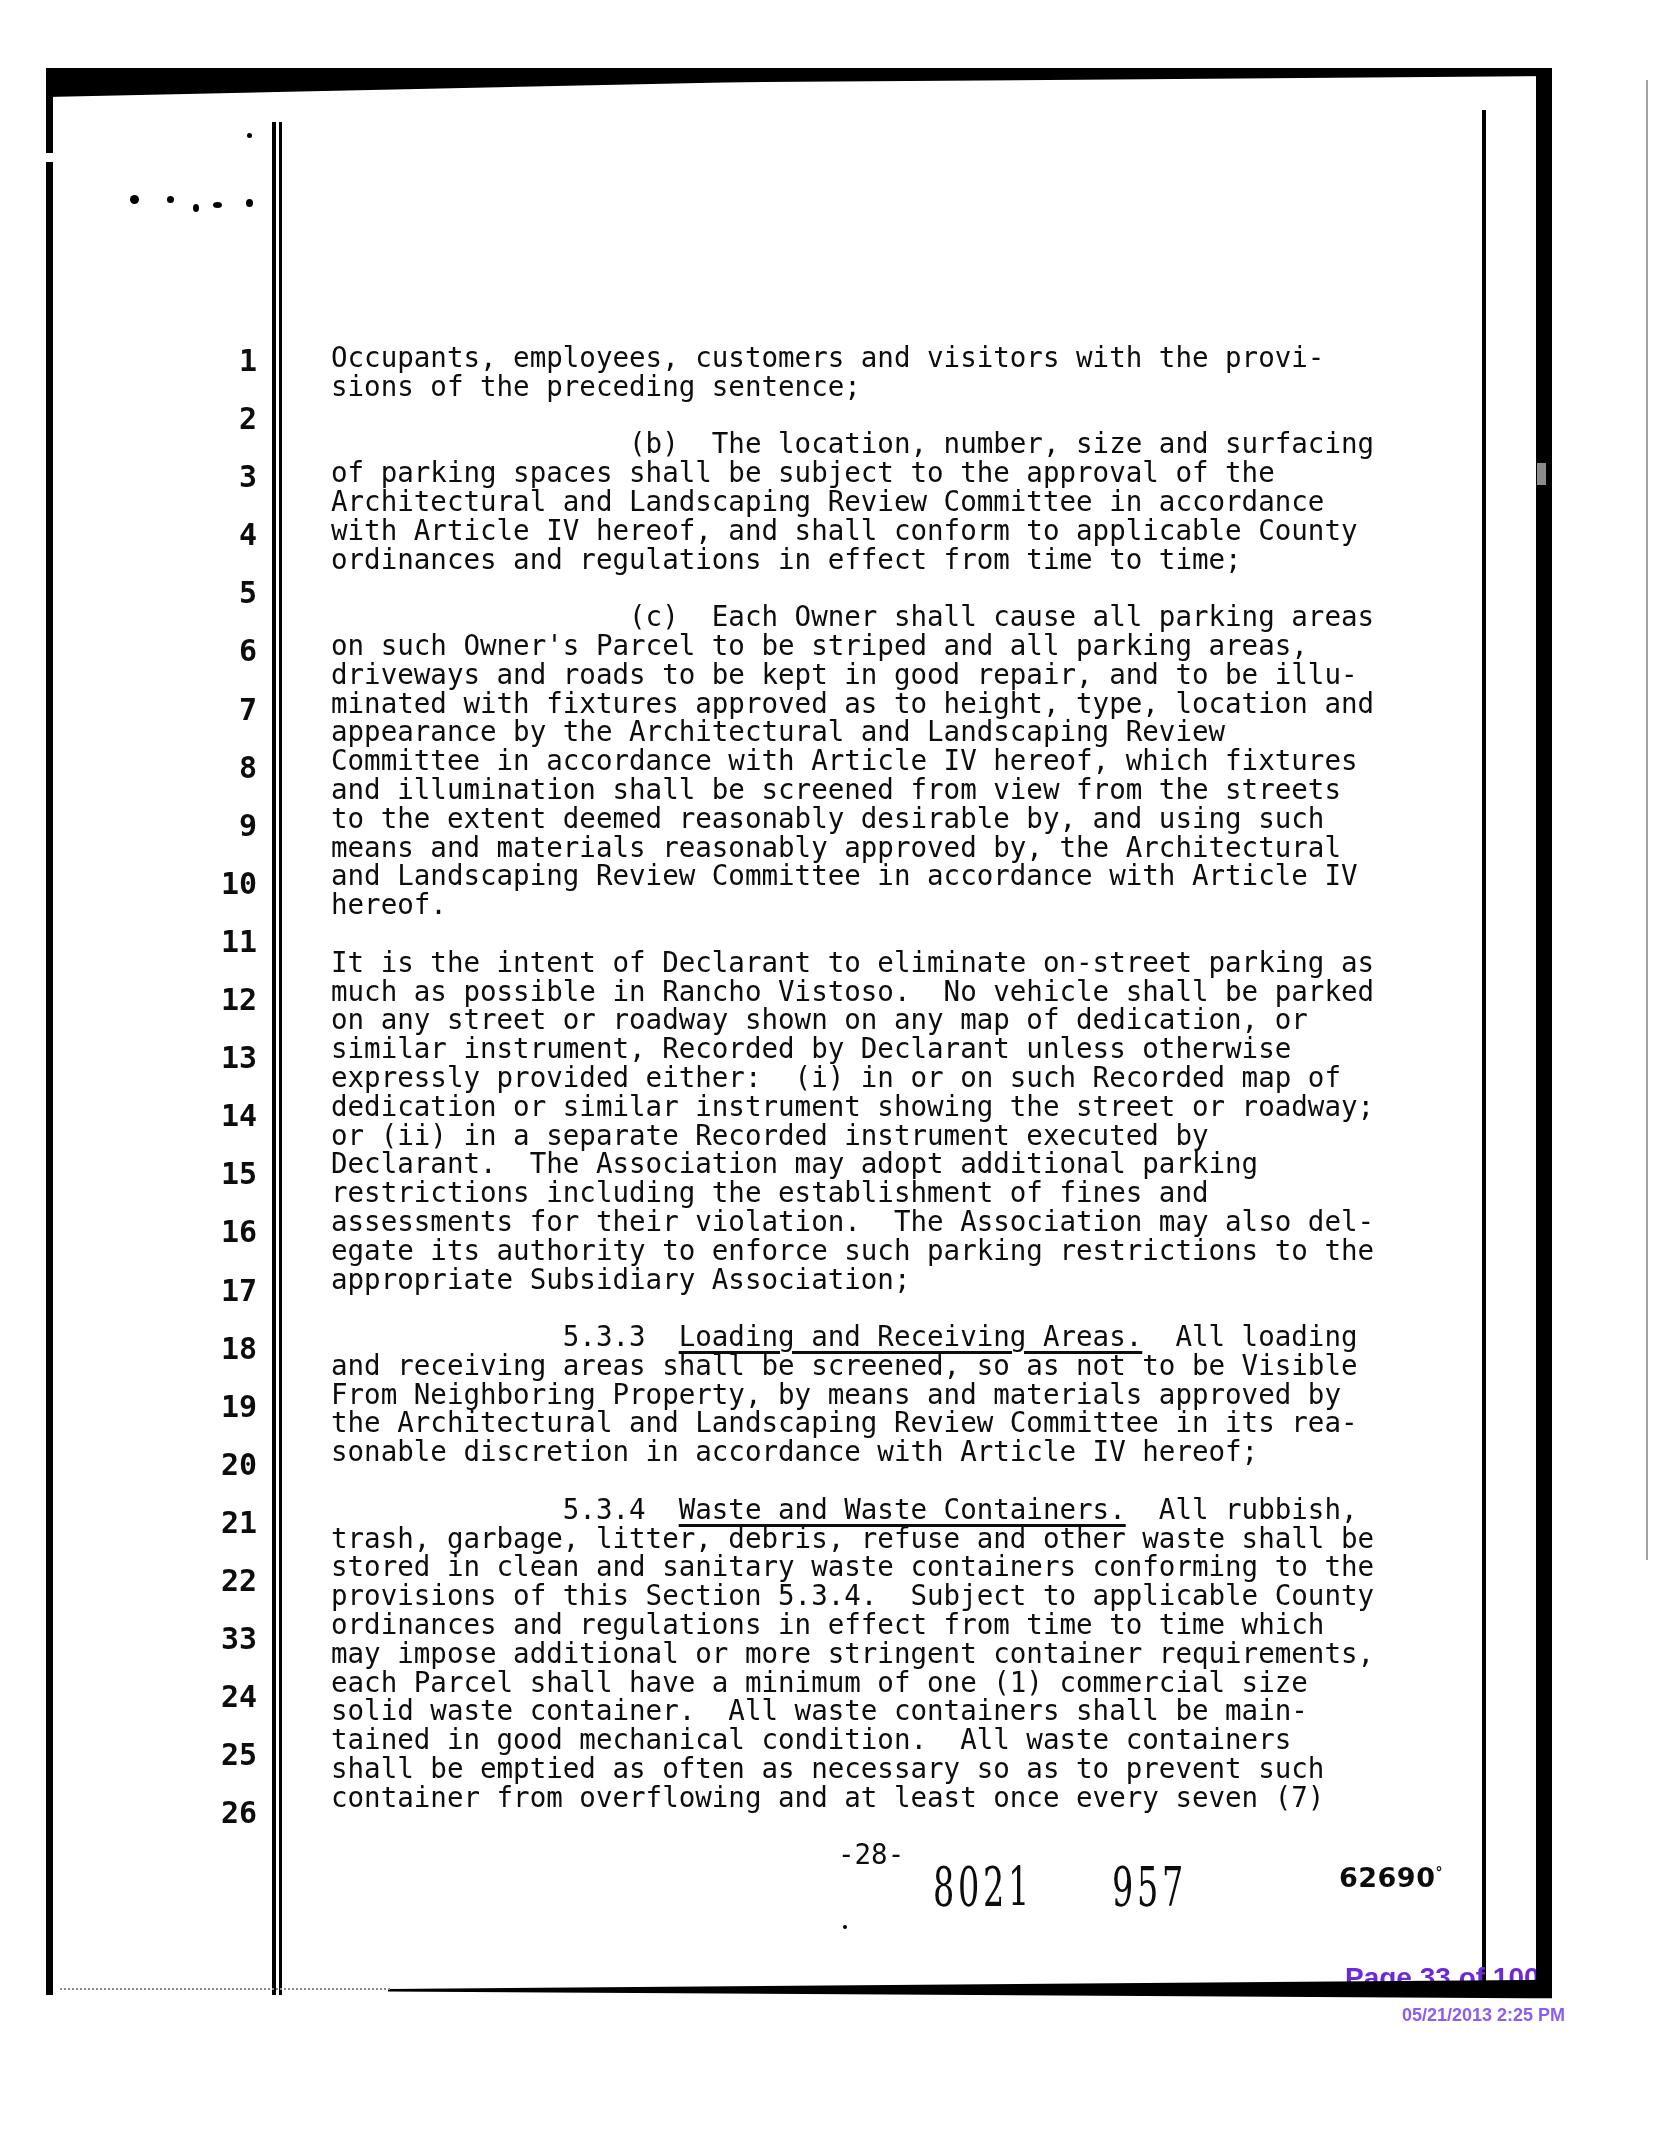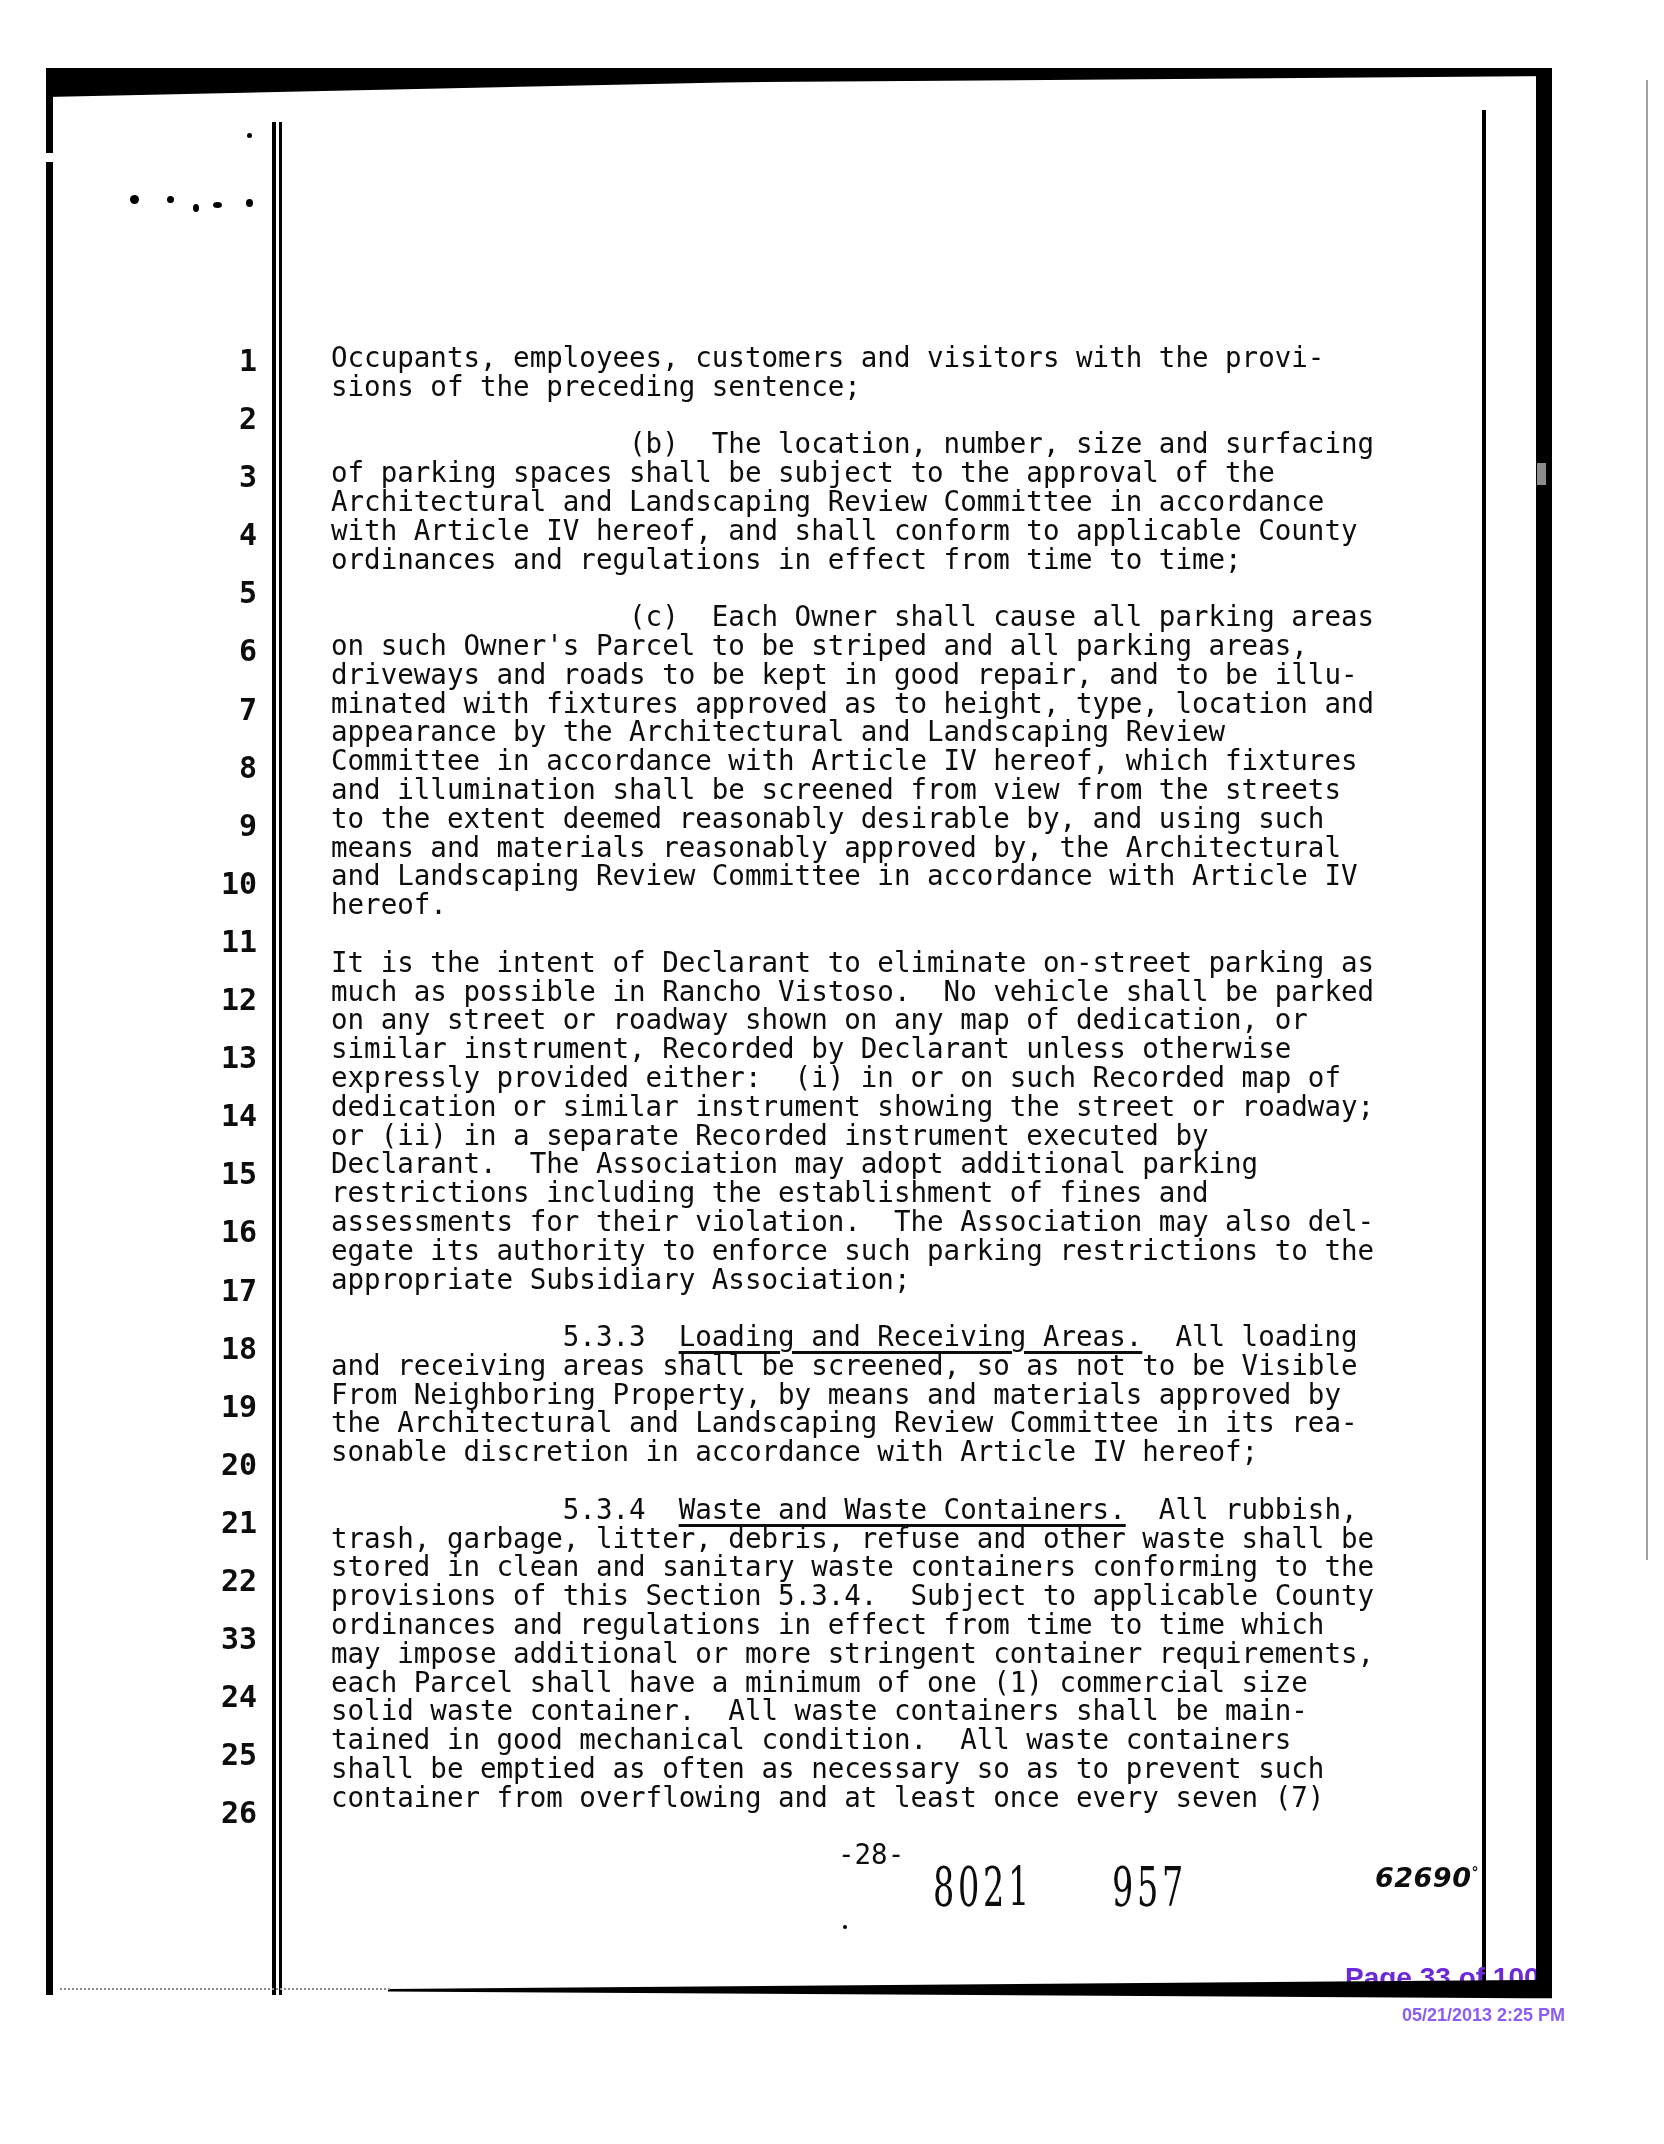--- a/index.html
+++ b/index.html
@@ -32,22 +32,22 @@
   .body-text{left:308px;top:343px;width:1060px;font-size:27.5px;font-weight:normal;
     line-height:28.8px;white-space:pre;margin-left:23px;}
   .body-text>div{height:28.8px;}
   .underlined{text-decoration:underline;text-decoration-thickness:2.5px;text-underline-offset:5px;}
   
   .page-number{left:838px;top:1838px;font-size:27.5px;font-weight:normal;}
   .stamp{top:1861px;font-family:"DejaVu Serif", serif;font-size:54px;line-height:54px;
     letter-spacing:6px;transform:scaleX(.62);transform-origin:left top;}
   .stamp-book{left:933px;}
   .stamp-page{left:1112px;}
-  .stamp-code{left:1375px;top:1862px;font-family:"DejaVu Sans", sans-serif;
-    font-size:27px;font-weight:700;letter-spacing:.5px;font-style:italic;}
+  .stamp-code{left:1339px;top:1862px;font-family:"DejaVu Sans", sans-serif;
+    font-size:27px;font-weight:700;letter-spacing:.5px;}
   .stamp-code sup{font-size:14px;}
   .page-label{left:1345px;top:1962px;font-family:"Liberation Sans", sans-serif;
     font-size:28px;font-weight:bold;color:#6d28d9;z-index:2;}
   .timestamp{left:1402px;top:2005px;font-family:"Liberation Sans", sans-serif;
     font-size:18px;font-weight:bold;color:#8b5cf6;z-index:4;}
 </style>
 </head>
 <body>
 
 <div class="abs top-bar"></div>

